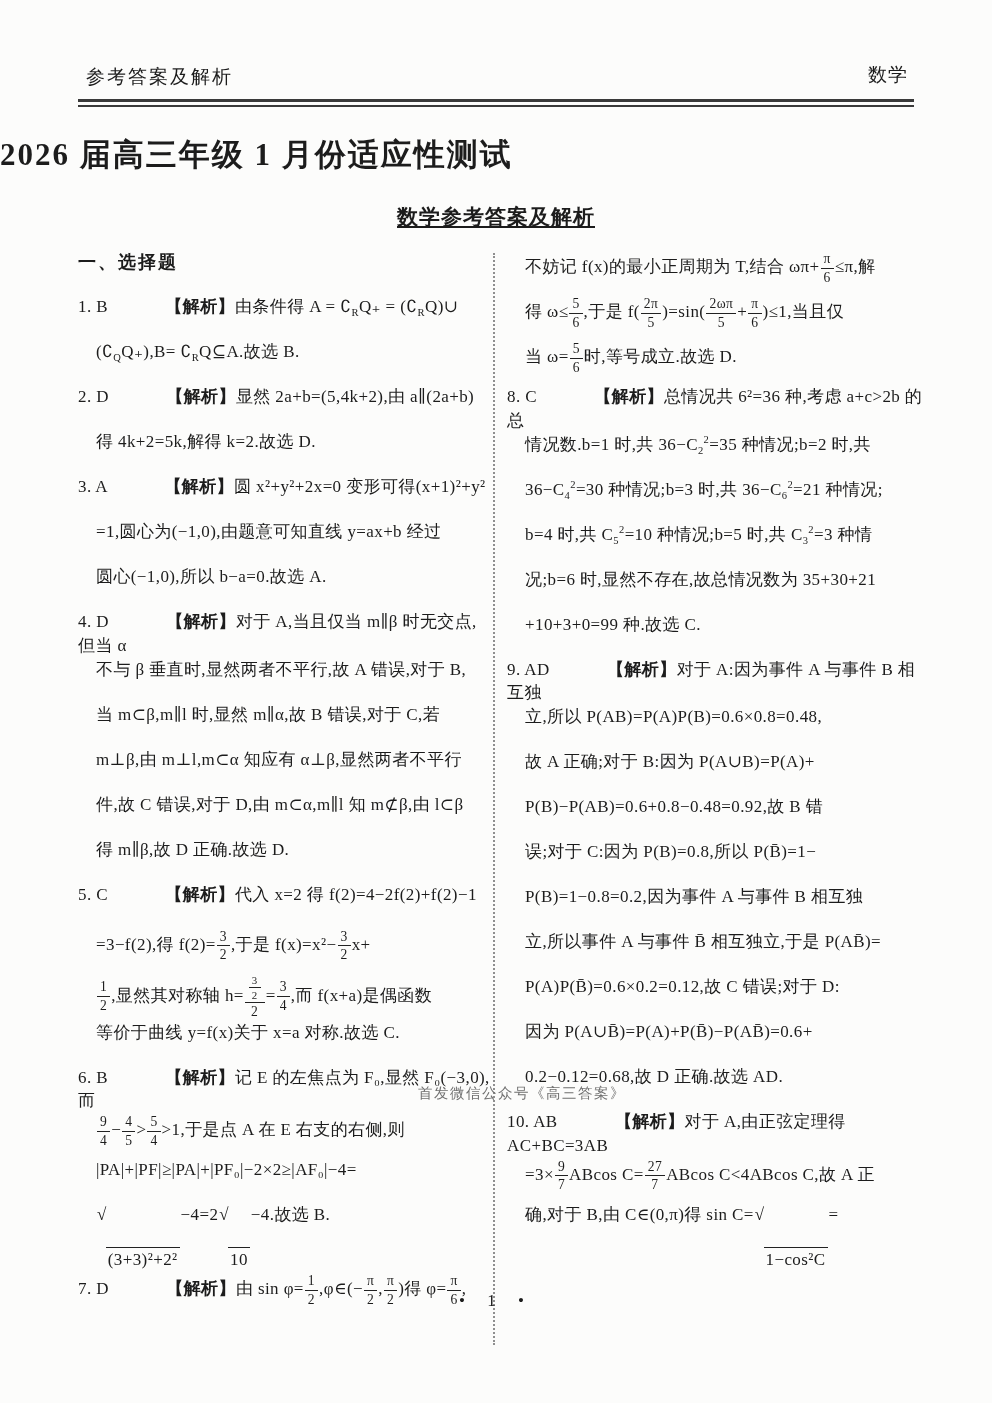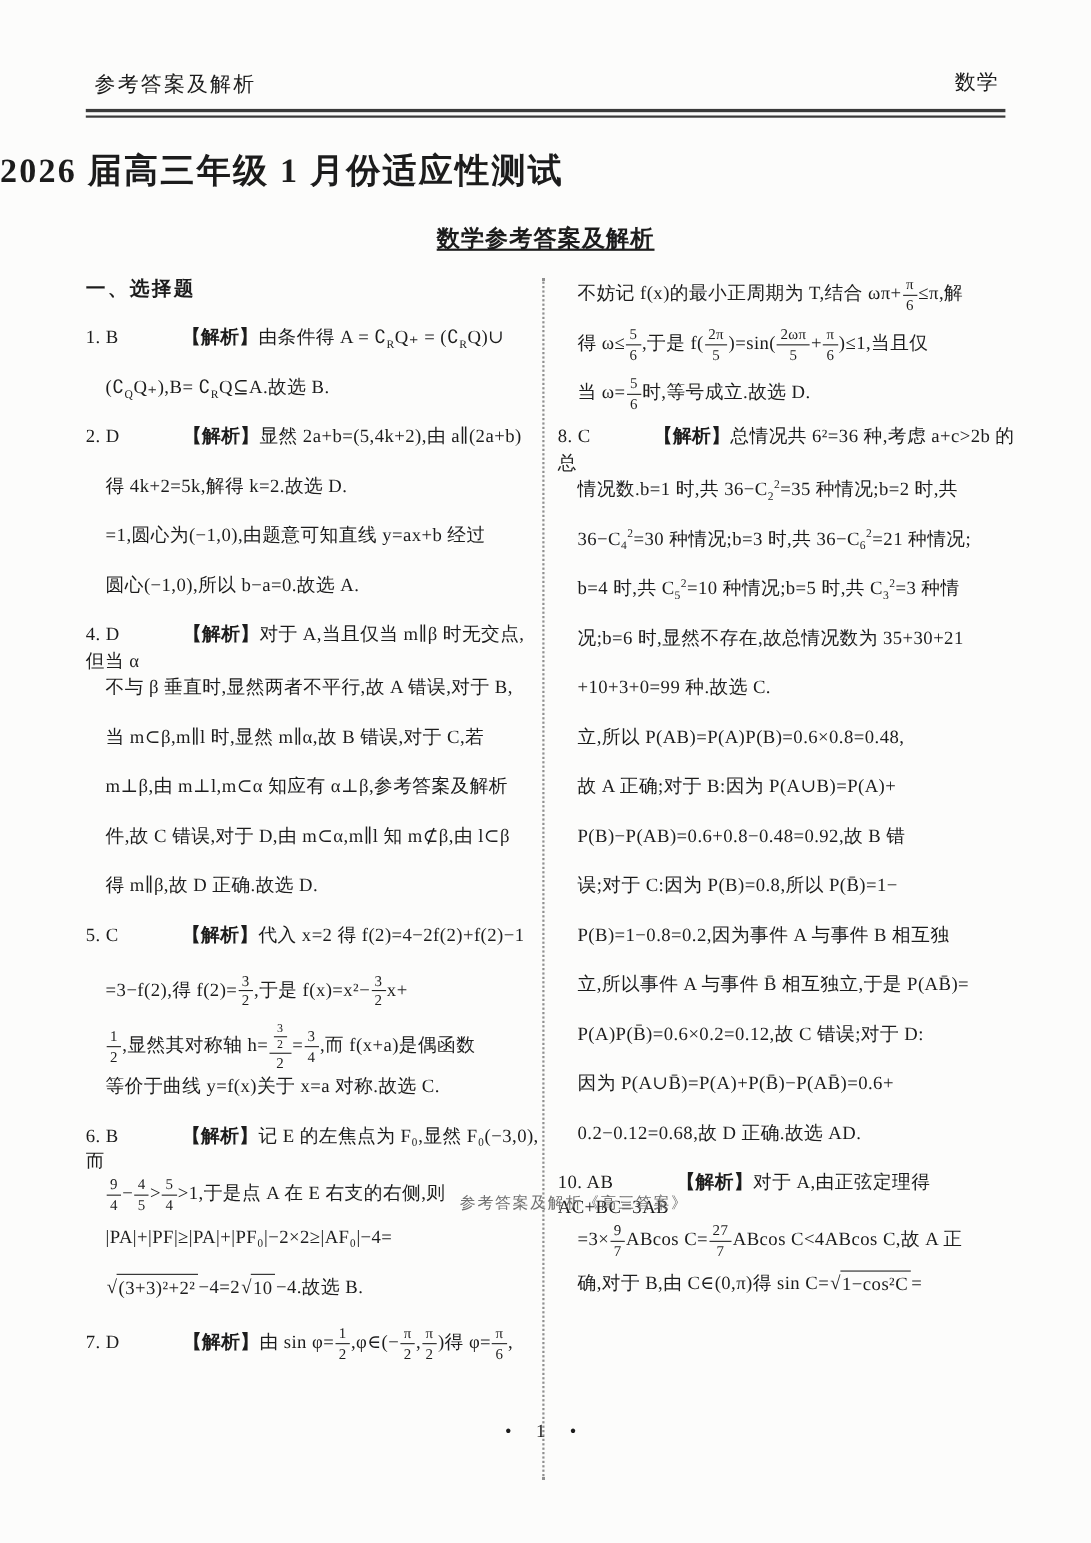--- a/index.html
+++ b/index.html
@@ -27,21 +27,21 @@
   .line.sect{font-weight:bold;font-size:18px;
     font-family:"Liberation Sans","DejaVu Sans",sans-serif;letter-spacing:2px;}
   .line .content{display:block;}
   .bseg{font-weight:bold;font-family:"Liberation Sans","DejaVu Sans",sans-serif;margin-left:40px;}
   .frac{display:inline-flex;flex-direction:column;align-items:center;
     vertical-align:middle;font-size:.8em;line-height:1.3;margin:0 1px;text-align:center;}
   .frac .fr-n{border-bottom:1.4px solid #222;padding:0 3px;}
   .frac .fr-d{padding:0 3px;}
   .sqrt{display:inline-flex;align-items:flex-start;margin:0 1px;}
   .sqrt .rsign{margin-right:-1px;}
-  .sqrt .rad{border-top:1.4px solid #222;padding:0 2px;}
+  .sqrt .rad{border-top:1.4px solid #222;padding:0 2px;margin-top:44px;}
   sub,sup{font-size:.62em;line-height:0;}
   .watermark{position:absolute;left:418px;top:1084px;font-size:14.5px;
     color:#707070;letter-spacing:1.5px;z-index:3;white-space:nowrap;}
   .footer{position:absolute;left:0;right:0;top:1291px;text-align:center;
     font-size:17px;letter-spacing:9px;}
 </style>
 </head>
 <body>
 
 <div class="page">
@@ -61,37 +61,40 @@
       </div>
       <div class="line indent">
         <span class="content">(∁<sub>Q</sub>Q₊),B= ∁<sub>R</sub>Q⊆A.故选 B.</span>
       </div>
       <div class="line">
         <span class="content">2. D　<span class="bseg">【解析】</span>显然 2a+b=(5,4k+2),由 a∥(2a+b)</span>
       </div>
       <div class="line indent">
         <span class="content">得 4k+2=5k,解得 k=2.故选 D.</span>
       </div>
+      <div class="line">
+        <span class="content">3. A　<span class="bseg">【解析】</span>圆 x²+y²+2x=0 变形可得(x+1)²+y²</span>
+      </div>
       <div class="line indent">
         <span class="content">=1,圆心为(−1,0),由题意可知直线 y=ax+b 经过</span>
       </div>
       <div class="line indent">
         <span class="content">圆心(−1,0),所以 b−a=0.故选 A.</span>
       </div>
       <div class="line">
         <span class="content">4. D　<span class="bseg">【解析】</span>对于 A,当且仅当 m∥β 时无交点,但当 α</span>
       </div>
       <div class="line indent">
         <span class="content">不与 β 垂直时,显然两者不平行,故 A 错误,对于 B,</span>
       </div>
       <div class="line indent">
         <span class="content">当 m⊂β,m∥l 时,显然 m∥α,故 B 错误,对于 C,若</span>
       </div>
       <div class="line indent">
-        <span class="content">m⊥β,由 m⊥l,m⊂α 知应有 α⊥β,参考答案及解析</span>
+        <span class="content">m⊥β,由 m⊥l,m⊂α 知应有 α⊥β,显然两者不平行</span>
       </div>
       <div class="line indent">
         <span class="content">件,故 C 错误,对于 D,由 m⊂α,m∥l 知 m⊄β,由 l⊂β</span>
       </div>
       <div class="line indent">
         <span class="content">得 m∥β,故 D 正确.故选 D.</span>
       </div>
       <div class="line">
         <span class="content">5. C　<span class="bseg">【解析】</span>代入 x=2 得 f(2)=4−2f(2)+f(2)−1</span>
       </div>
@@ -205,20 +208,23 @@
       </div>
       <div class="line indent">
         <span class="content">b=4 时,共 C<sub>5</sub><sup>2</sup>=10 种情况;b=5 时,共 C<sub>3</sub><sup>2</sup>=3 种情</span>
       </div>
       <div class="line indent">
         <span class="content">况;b=6 时,显然不存在,故总情况数为 35+30+21</span>
       </div>
       <div class="line indent">
         <span class="content">+10+3+0=99 种.故选 C.</span>
       </div>
+      <div class="line">
+        <span class="content">9. AD　<span class="bseg">【解析】</span>对于 A:因为事件 A 与事件 B 相互独</span>
+      </div>
       <div class="line indent">
         <span class="content">立,所以 P(AB)=P(A)P(B)=0.6×0.8=0.48,</span>
       </div>
       <div class="line indent">
         <span class="content">故 A 正确;对于 B:因为 P(A∪B)=P(A)+</span>
       </div>
       <div class="line indent">
         <span class="content">P(B)−P(AB)=0.6+0.8−0.48=0.92,故 B 错</span>
       </div>
       <div class="line indent">
@@ -252,15 +258,15 @@
           </span>ABcos C&lt;4ABcos C,故 A 正</span>
       </div>
       <div class="line indent">
         <span class="content">确,对于 B,由 C∈(0,π)得 sin C=<span class="sqrt">
             <span class="rsign">√</span>
             <span class="rad">1−cos²C</span>
           </span>=</span>
       </div>
     </div>
 
-  <span class="watermark">参考答案及解析《高三答案》</span>
+  <span class="watermark">首发微信公众号《高三答案》</span>
   <div class="footer">• 1 •</div>
 </div>
 
 </body></html>

